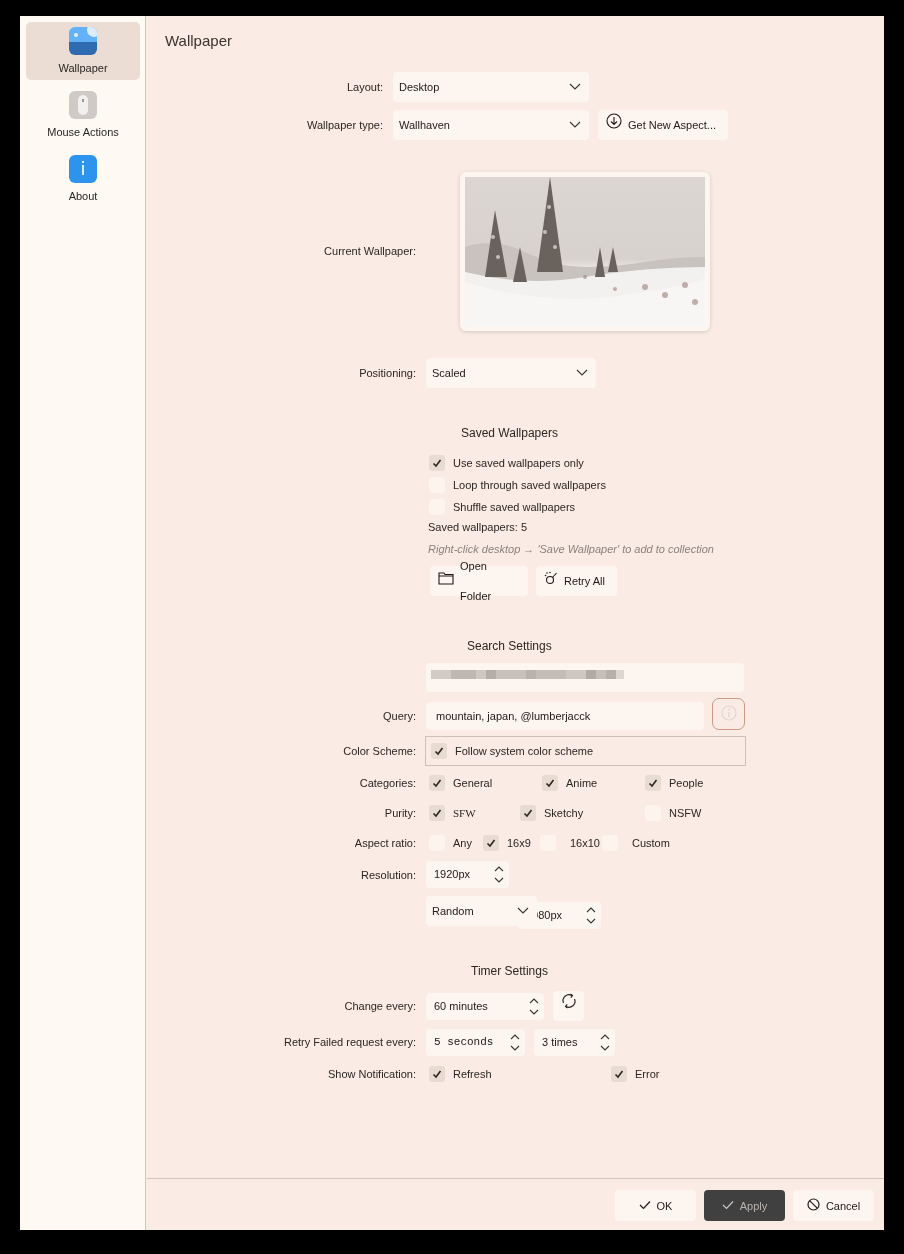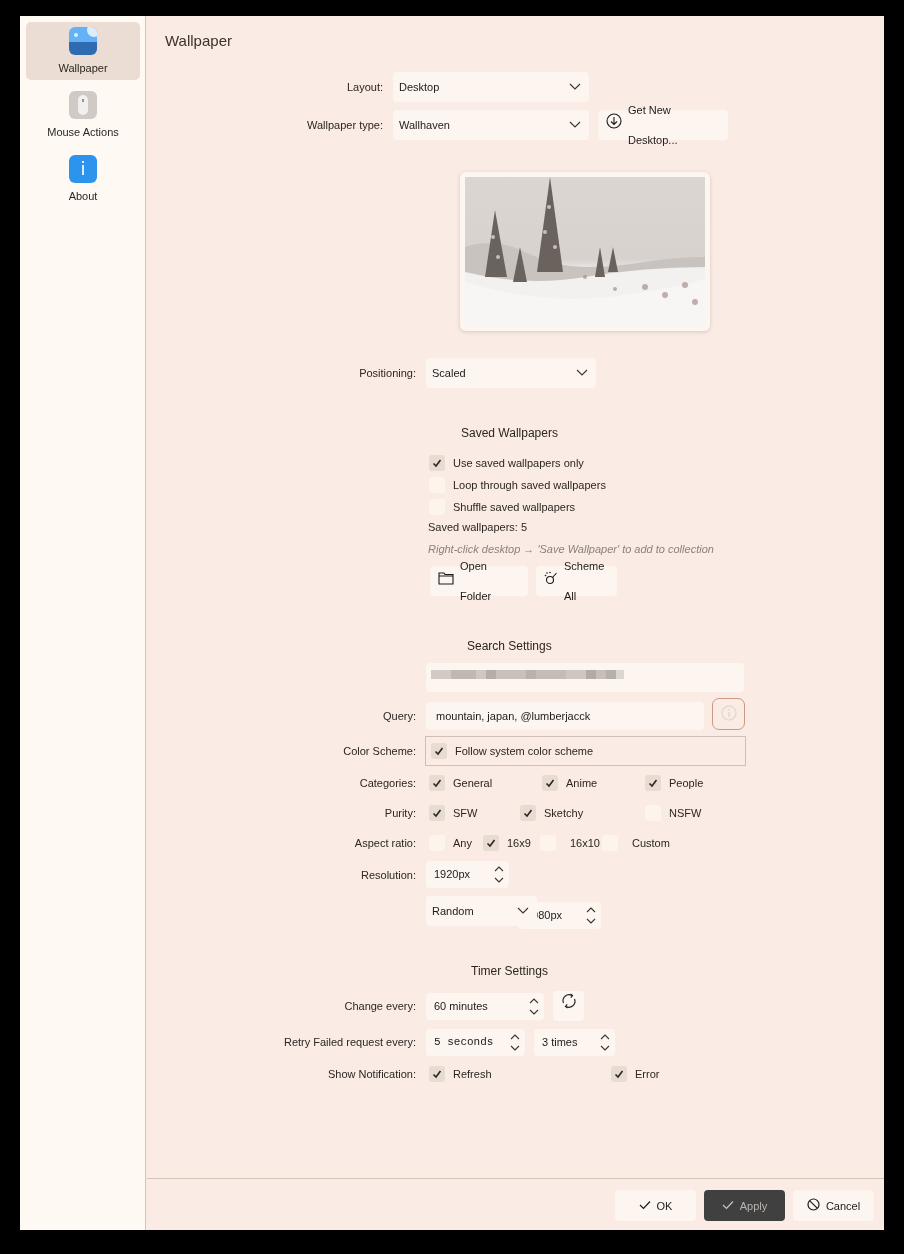--- a/index.html
+++ b/index.html
@@ -113,23 +113,24 @@
           <svg width="12" height="30" viewBox="0 0 12 30">
             <path d="M1 12 L6 17 L11 12" fill="none" stroke="#3a332e" stroke-width="1.1"></path>
           </svg>
         </span>
     </div>
     <div class="btn" style="left:451px; top:94px; width:130px;">
       <span><svg width="16" height="16" viewBox="0 0 16 16">
             <circle cx="8" cy="8" r="7" fill="none" stroke="#1e1a17" stroke-width="1.1"></circle>
             <path d="M8 4 V11 M5 8.5 L8 11.5 L11 8.5" fill="none" stroke="#1e1a17" stroke-width="1.1"></path>
           </svg></span>
-      <span>Get New Desktop...</span>
-    </div>
-
+      <span>Get New Aspect...</span>
+    </div>
+
+    <div class="lbl-r" style="left:100px; width:169px; top:220px;">Current Wallpaper:</div>
     <div class="wallpaper-frame">
       <div class="wallpaper-img">
         <svg width="240" height="149" viewBox="0 0 240 149">
           <path d="M0 70 Q30 60 60 75 T120 90 T180 85 T240 80 V149 H0 Z" fill="#c9c3c0"></path>
           <path d="M0 95 Q60 110 120 100 T240 90 V149 H0 Z" fill="#f3f1f0"></path>
           <path d="M0 105 Q80 130 160 118 T240 100 V149 H0 Z" fill="#f7f6f5"></path>
           <g fill="#6a625c">
             <polygon points="85,0 72,95 98,95"></polygon>
             <polygon points="30,33 20,100 42,100"></polygon>
             <polygon points="55,70 48,105 62,105"></polygon>
@@ -191,21 +192,21 @@
       <span>Open Folder</span>
     </div>
     <div class="btn" style="left:389px; top:550px; width:81px;">
       <span><svg width="14" height="14" viewBox="0 0 14 14">
             <circle cx="6" cy="9" r="3.5" fill="none" stroke="#1e1a17" stroke-width="1.1"></circle>
             <path d="M8.5 6.5 L12.5 2" stroke="#1e1a17" stroke-width="1.1"></path>
             <circle cx="3" cy="2" r="0.8" fill="#1e1a17"></circle>
             <circle cx="6" cy="1.5" r="0.8" fill="#1e1a17"></circle>
             <circle cx="1.5" cy="4.5" r="0.8" fill="#1e1a17"></circle>
           </svg></span>
-      <span>Scheme All</span>
+      <span>Retry All</span>
     </div>
 
     <div class="section-title" style="left:320px; top:623px;">Search Settings</div>
 
     <div class="field api-field" style="left:279px; top:647px; width:318px; height:29px;">
       <div class="pix" style="left:5px; width:20px; background:#d2cbc5;"></div>
       <div class="pix" style="left:25px; width:25px; background:#bfb7b0;"></div>
       <div class="pix" style="left:50px; width:10px; background:#cfc8c2;"></div>
       <div class="pix" style="left:60px; width:10px; background:#b5ada7;"></div>
       <div class="pix" style="left:70px; width:30px; background:#c8c1bb;"></div>
@@ -262,21 +263,21 @@
     <div class="cb" style="left:498px; top:757px;">
       <span class="box on">
           <svg width="10" height="10" viewBox="0 0 10 10">
             <path d="M1.5 5.5 L4 8 L8.5 2" fill="none" stroke="#2b2622" stroke-width="1.6"></path>
           </svg>
         </span>
       <span class="txt">People</span>
     </div>
 
     <div class="lbl-r" style="left:100px; width:169px; top:782px;">Purity:</div>
-    <div class="cb" style="left:282px; top:787px;">
+    <div class="cb" style="left:282px; top:787px;font-family:Liberation Serif, serif;">
       <span class="box on">
           <svg width="10" height="10" viewBox="0 0 10 10">
             <path d="M1.5 5.5 L4 8 L8.5 2" fill="none" stroke="#2b2622" stroke-width="1.6"></path>
           </svg>
         </span>
       <span class="txt">SFW</span>
     </div>
     <div class="cb" style="left:373px; top:787px;">
       <span class="box on">
           <svg width="10" height="10" viewBox="0 0 10 10">

